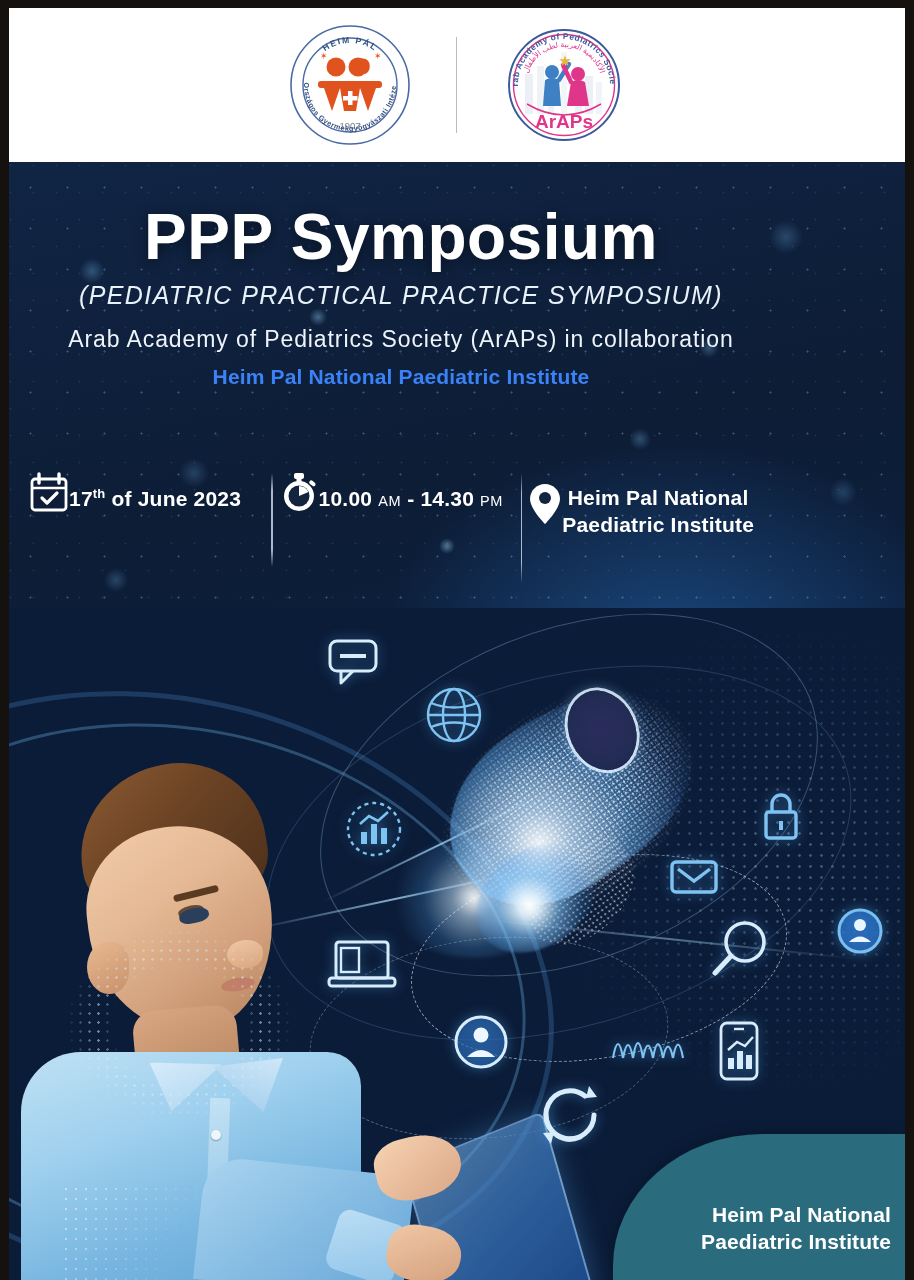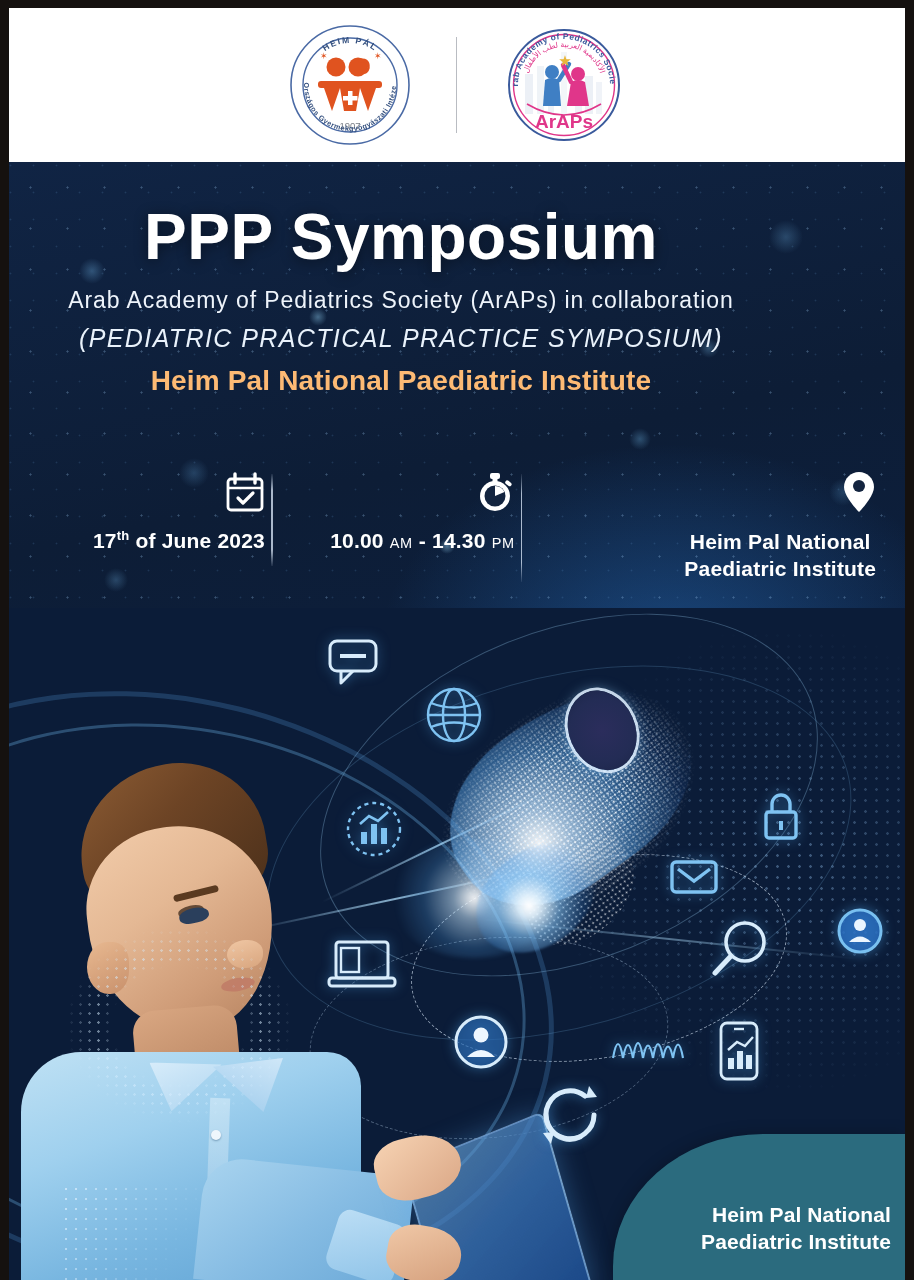--- a/index.html
+++ b/index.html
@@ -104,40 +104,40 @@
   #org-line {
     margin-top: 16px;
     font-size: 23px;
     font-weight: 300;
     color: #eef4fb;
     letter-spacing: 0.9px;
     white-space: nowrap;
   }
   #host-line {
     margin-top: 12px;
-    font-size: 28px;
+    font-size: 21px;
     font-weight: bold;
-    color: #fdba74;
+    color: #3b82f6;
     letter-spacing: 0.15px;
     white-space: nowrap;
   }
 
   
   #info-row {
     position: absolute; left: 14px; top: 462px;
     width: 868px;
     display: flex;
     align-items: flex-start;
     z-index: 20;
   }
   .info-cell {
     position: relative;
     display: flex;
-    flex-direction: column;
-    align-items: flex-end;
+    flex-direction: row;
+    align-items: center;
     padding: 0 6px;
   }
   #info-cell-date  { width: 248px; }
   #info-cell-time  { width: 248px; }
   #info-cell-venue { width: 360px; }
 
   .vsep {
     width: 1.6px;
     background: linear-gradient(180deg, rgba(205,220,240,.08), rgba(215,228,245,.78) 18%, rgba(215,228,245,.78) 82%, rgba(205,220,240,.08));
     align-self: stretch;
@@ -625,22 +625,22 @@
           <path d="M34 34 Q39 9 44 34"></path>
             <path d="M44 34 Q49 6 54 34"></path>
             <path d="M54 34 Q59 11 64 34"></path>
           <path d="M64 34 Q69 7 74 34"></path>
         </svg>
       </span>
     </div>
 
     <div id="headline-block">
       <div id="main-title">PPP Symposium</div>
+      <div id="sub-title">(PEDIATRIC PRACTICAL PRACTICE SYMPOSIUM)</div>
       <div id="org-line">Arab Academy of Pediatrics Society (ArAPs) in collaboration</div>
-      <div id="sub-title">(PEDIATRIC PRACTICAL PRACTICE SYMPOSIUM)</div>
       <div id="host-line">Heim Pal National Paediatric Institute</div>
     </div>
 
     <div id="info-row">
 
       <div class="info-cell" id="info-cell-date">
         <div class="info-icon">
           <svg width="40" height="42" viewBox="0 0 40 42" fill="none" stroke="#ffffff" stroke-width="2.8">
             <rect x="3" y="8" width="34" height="31" rx="3"></rect>
             <line x1="10" y1="3" x2="10" y2="12" stroke-width="3.4" stroke-linecap="round"></line>

